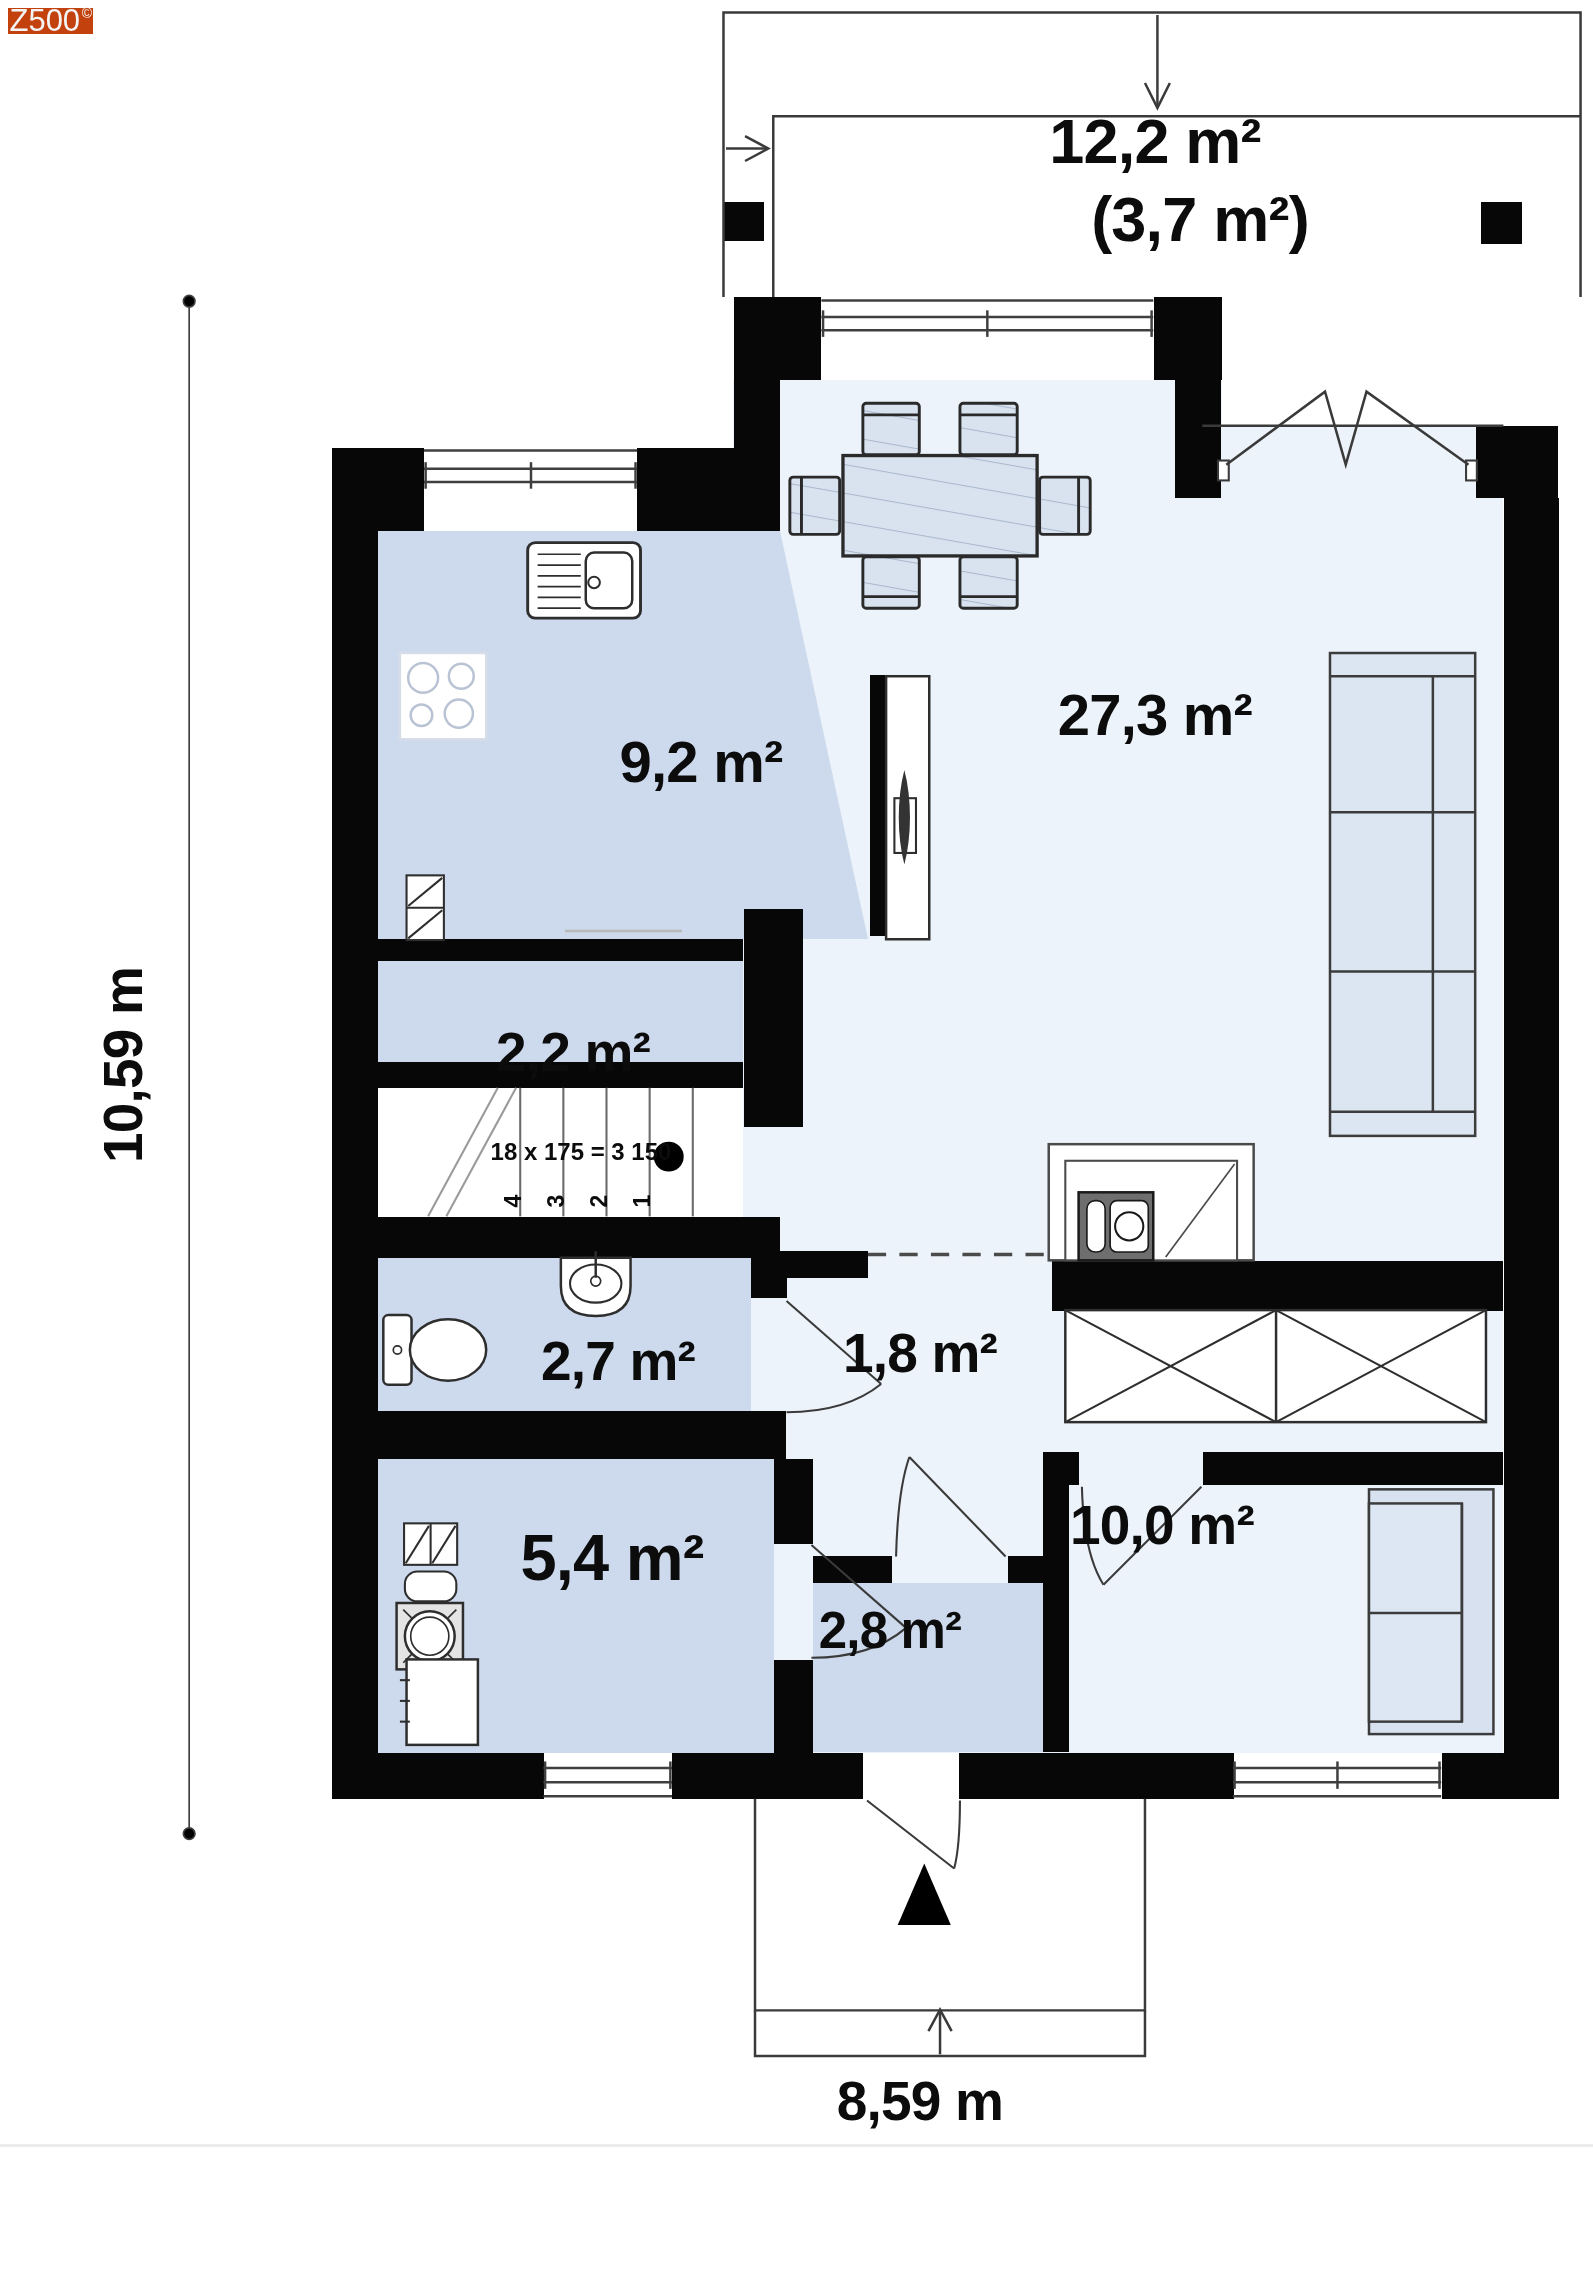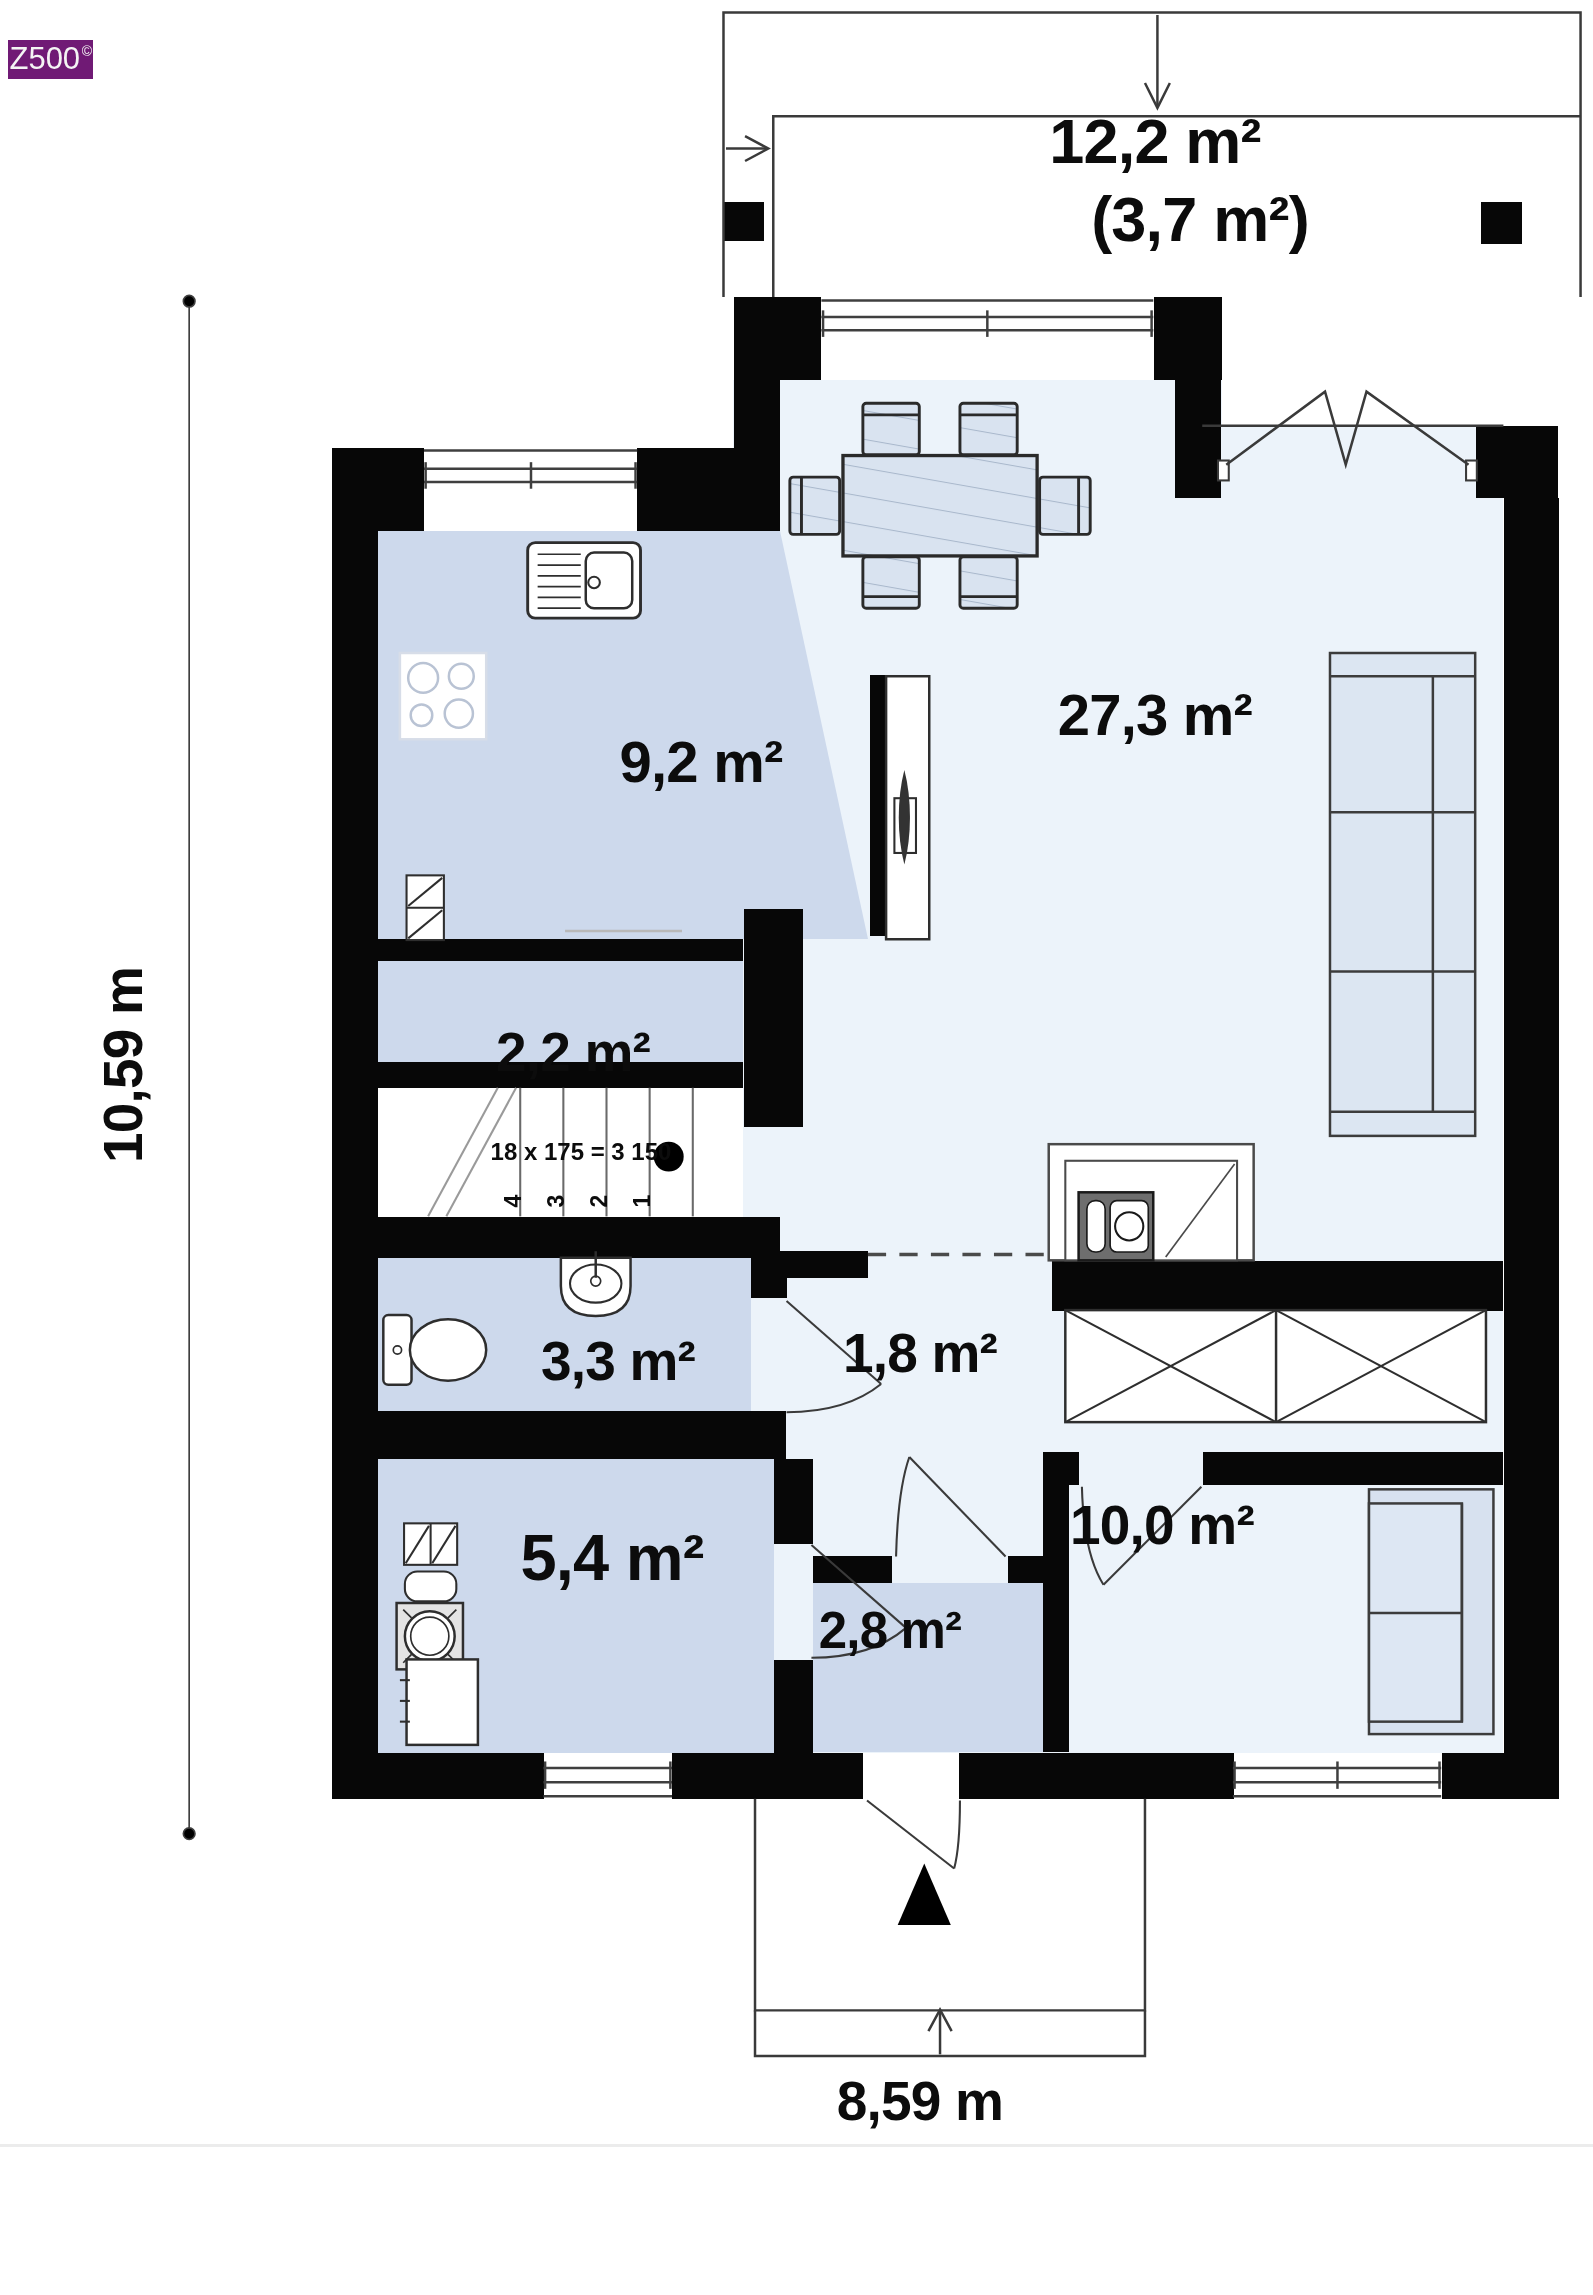--- a/index.html
+++ b/index.html
@@ -7,23 +7,23 @@
   .plan{position:absolute;left:0;top:0;width:1593px;height:2295px;overflow:hidden;}
   .w{position:absolute;background:#070707;}
   .fl{position:absolute;background:#ecf3fa;}
   .fm{position:absolute;background:#cdd9ec;}
   .wh{position:absolute;background:#ffffff;}
   .lbl{position:absolute;transform:translate(-50%,-50%);font-weight:bold;color:#0c0c0c;
        white-space:nowrap;letter-spacing:-0.8px;line-height:1;}
   .lbl.rot{transform:translate(-50%,-50%) rotate(-90deg);}
   .small-lbl{font-weight:600;letter-spacing:0;}
   svg.overlay{position:absolute;left:0;top:0;}
-  .logo{position:absolute;left:8.3px;top:7.5px;width:85px;height:39px;background:#701a75;
+  .logo{position:absolute;left:8.3px;top:7.5px;width:85px;height:26px;background:#c2410c;
         color:#f4f4f4;display:flex;align-items:center;justify-content:center;
-        font-size:31px;font-weight:400;margin-top:32px;}
+        font-size:31px;font-weight:400;}
   .logo .mark{font-size:14px;vertical-align:super;margin-left:1.7px;transform:translateY(-8.3px);}
   .pageline{position:absolute;left:0;top:2144px;width:1593px;height:2.5px;background:#ececec;}
 </style>
 </head>
 <body>
 
 <div class="plan">
 
   <div class="fl" style="left:378px;top:380px;width:1125px;height:1373px;"></div>
 
@@ -315,21 +315,21 @@
     <span>Z500</span>
       <span class="mark">©</span>
   </div>
 
   <div class="lbl" style="left:1155px;top:141px;font-size:63px;">12,2 m²</div>
   <div class="lbl" style="left:1155px;top:219px;font-size:63px;margin-left:45px;">(3,7 m²)</div>
 
   <div class="lbl" style="left:701px;top:762px;font-size:58px;text-align:center;">9,2 m²</div>
   <div class="lbl" style="left:1155px;top:715px;font-size:58px;">27,3 m²</div>
   <div class="lbl" style="left:573px;top:1052px;font-size:55px;">2,2 m²</div>
-  <div class="lbl" style="left:618px;top:1361px;font-size:55px;">3,3 m²</div>
+  <div class="lbl" style="left:618px;top:1361px;font-size:55px;">2,7 m²</div>
   <div class="lbl" style="left:920px;top:1353px;font-size:55px;">1,8 m²</div>
   <div class="lbl" style="left:612px;top:1557px;font-size:65px;">5,4 m²</div>
   <div class="lbl" style="left:890px;top:1630px;font-size:51px;">2,8 m²</div>
   <div class="lbl" style="left:1162px;top:1525px;font-size:55px;text-align:center;">10,0 m²</div>
 
   <div class="lbl small-lbl" style="left:581px;top:1152px;font-size:24px;letter-spacing:0;">18 x 175 = 3 150</div>
   <div class="lbl small-lbl rot" style="left:513px;top:1201px;font-size:23px;">4</div>
   <div class="lbl small-lbl rot" style="left:556px;top:1201px;font-size:23px;">3</div>
   <div class="lbl small-lbl rot" style="left:599px;top:1201px;font-size:23px;">2</div>
   <div class="lbl small-lbl rot" style="left:642px;top:1201px;font-size:23px;">1</div>

